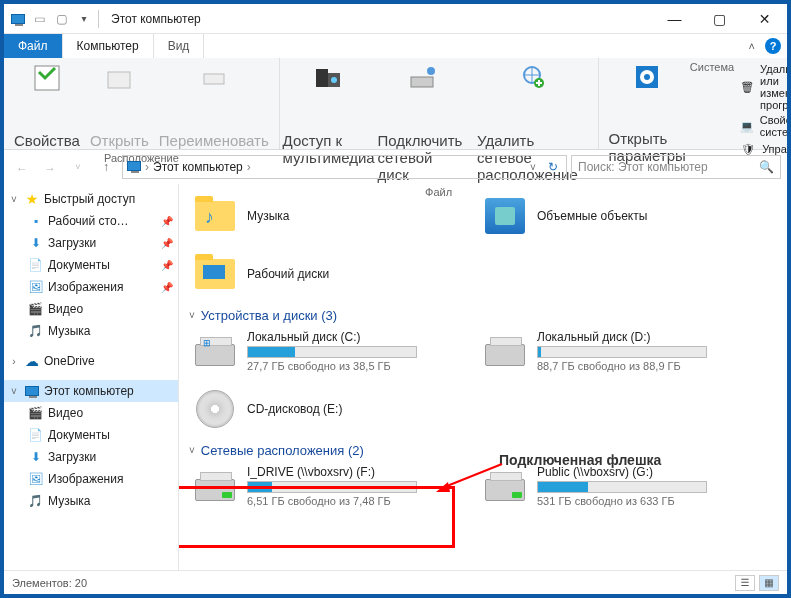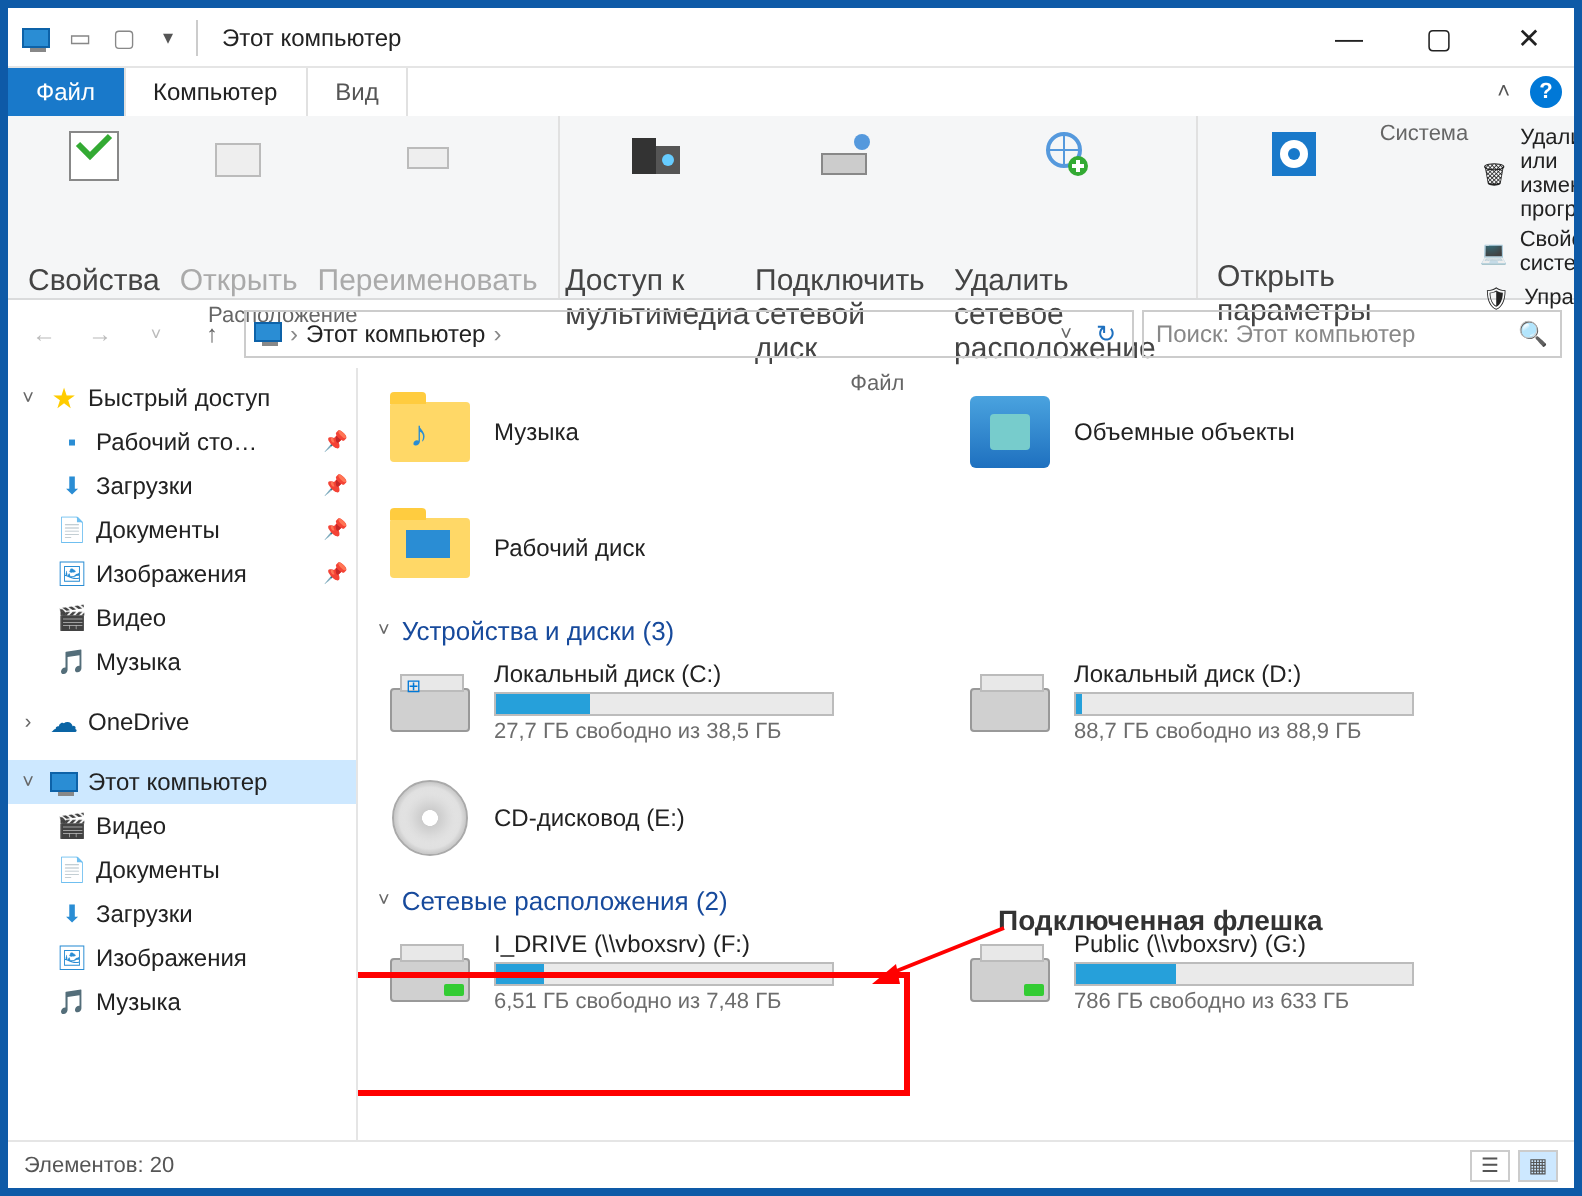--- a/index.html
+++ b/index.html
@@ -348,21 +348,21 @@
             <div class="name">Объемные объекты</div>
           </div>
       </div>
       <div class="item">
         <div class="bigic">
             <div class="i-folder">
               <span style="position:absolute;top:6px;left:8px;width:22px;height:14px;background:#2a8dd4"></span>
             </div>
           </div>
         <div class="meta">
-            <div class="name">Рабочий диск</div>
+            <div class="name">Рабочий диски</div>
           </div>
       </div>
     </div>
 
     <div class="section">
       <div class="shead">
           <span class="chev">˅</span>
           <span>Устройства и диски (3)</span>
         </div>
       <div class="grid">
@@ -429,21 +429,21 @@
         </div>
         <div class="item">
           <div class="bigic">
               <div class="i-drive net"></div>
             </div>
           <div class="meta">
             <div class="name">Public (\\vboxsrv) (G:)</div>
             <div class="bar">
                 <div class="fill" style="width:30%"></div>
               </div>
-            <div class="sub">786 ГБ свободно из 633 ГБ</div>
+            <div class="sub">531 ГБ свободно из 633 ГБ</div>
           </div>
         </div>
       </div>
     </div>
 
     <div class="redbox" style="left:-4px;top:302px;width:280px;height:62px"></div>
   </div>
 </div>
 
 <div class="status">

